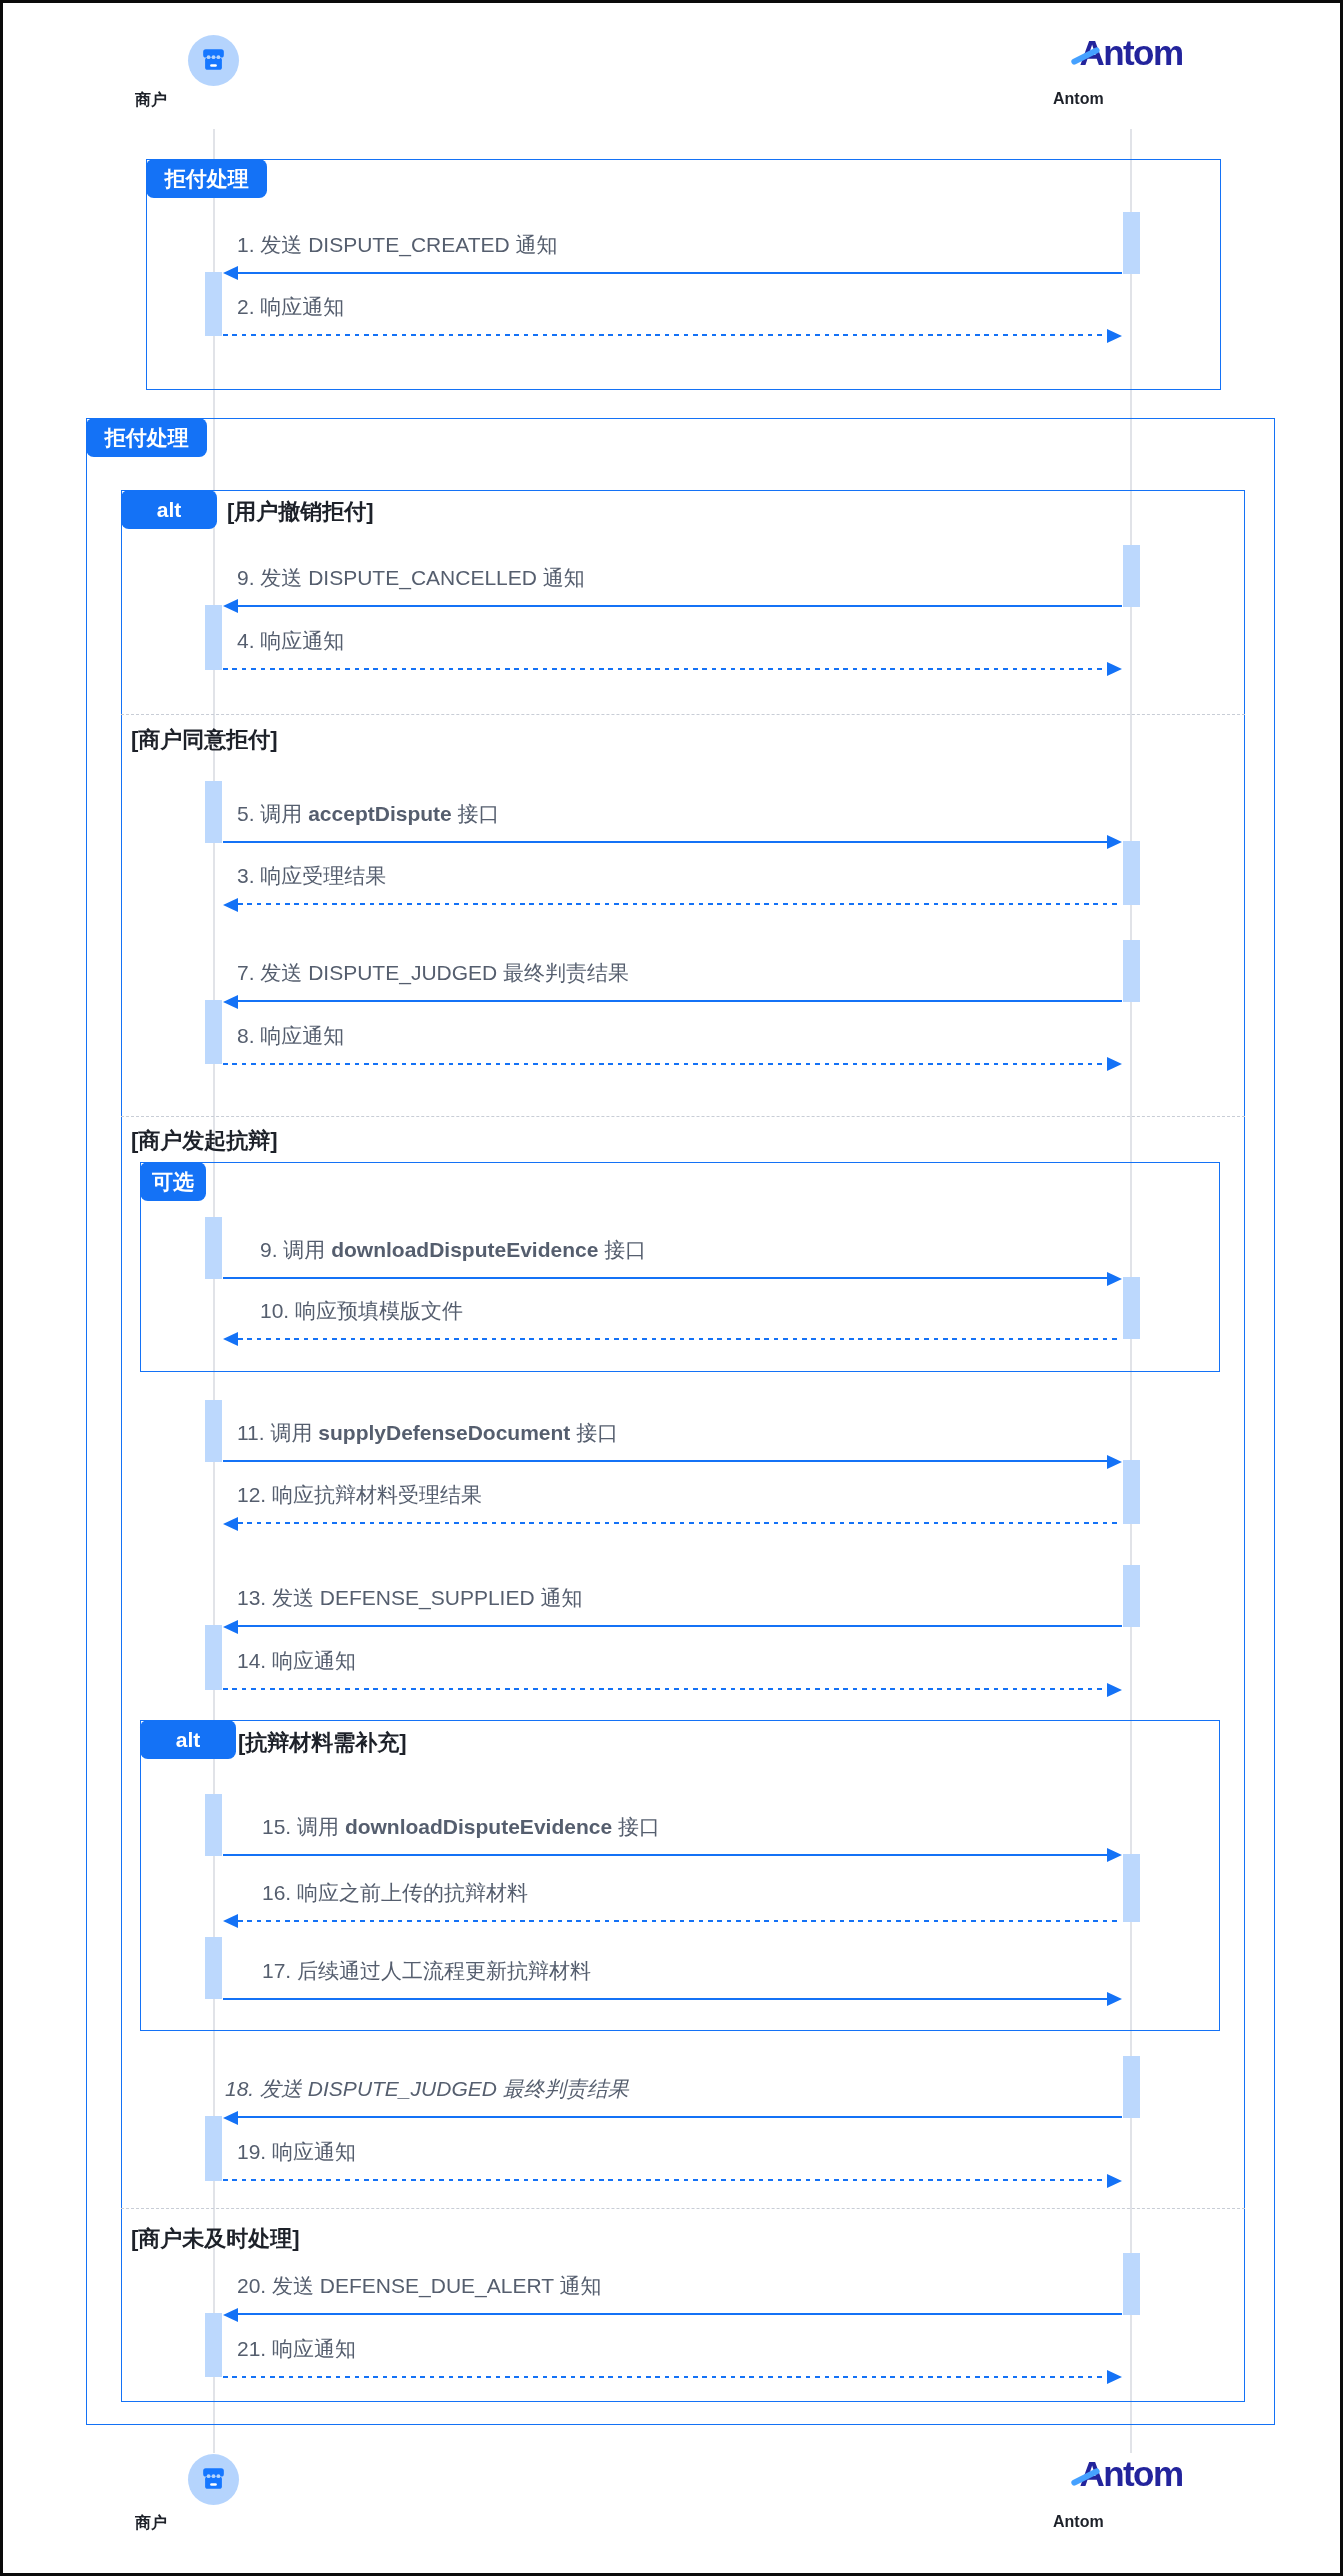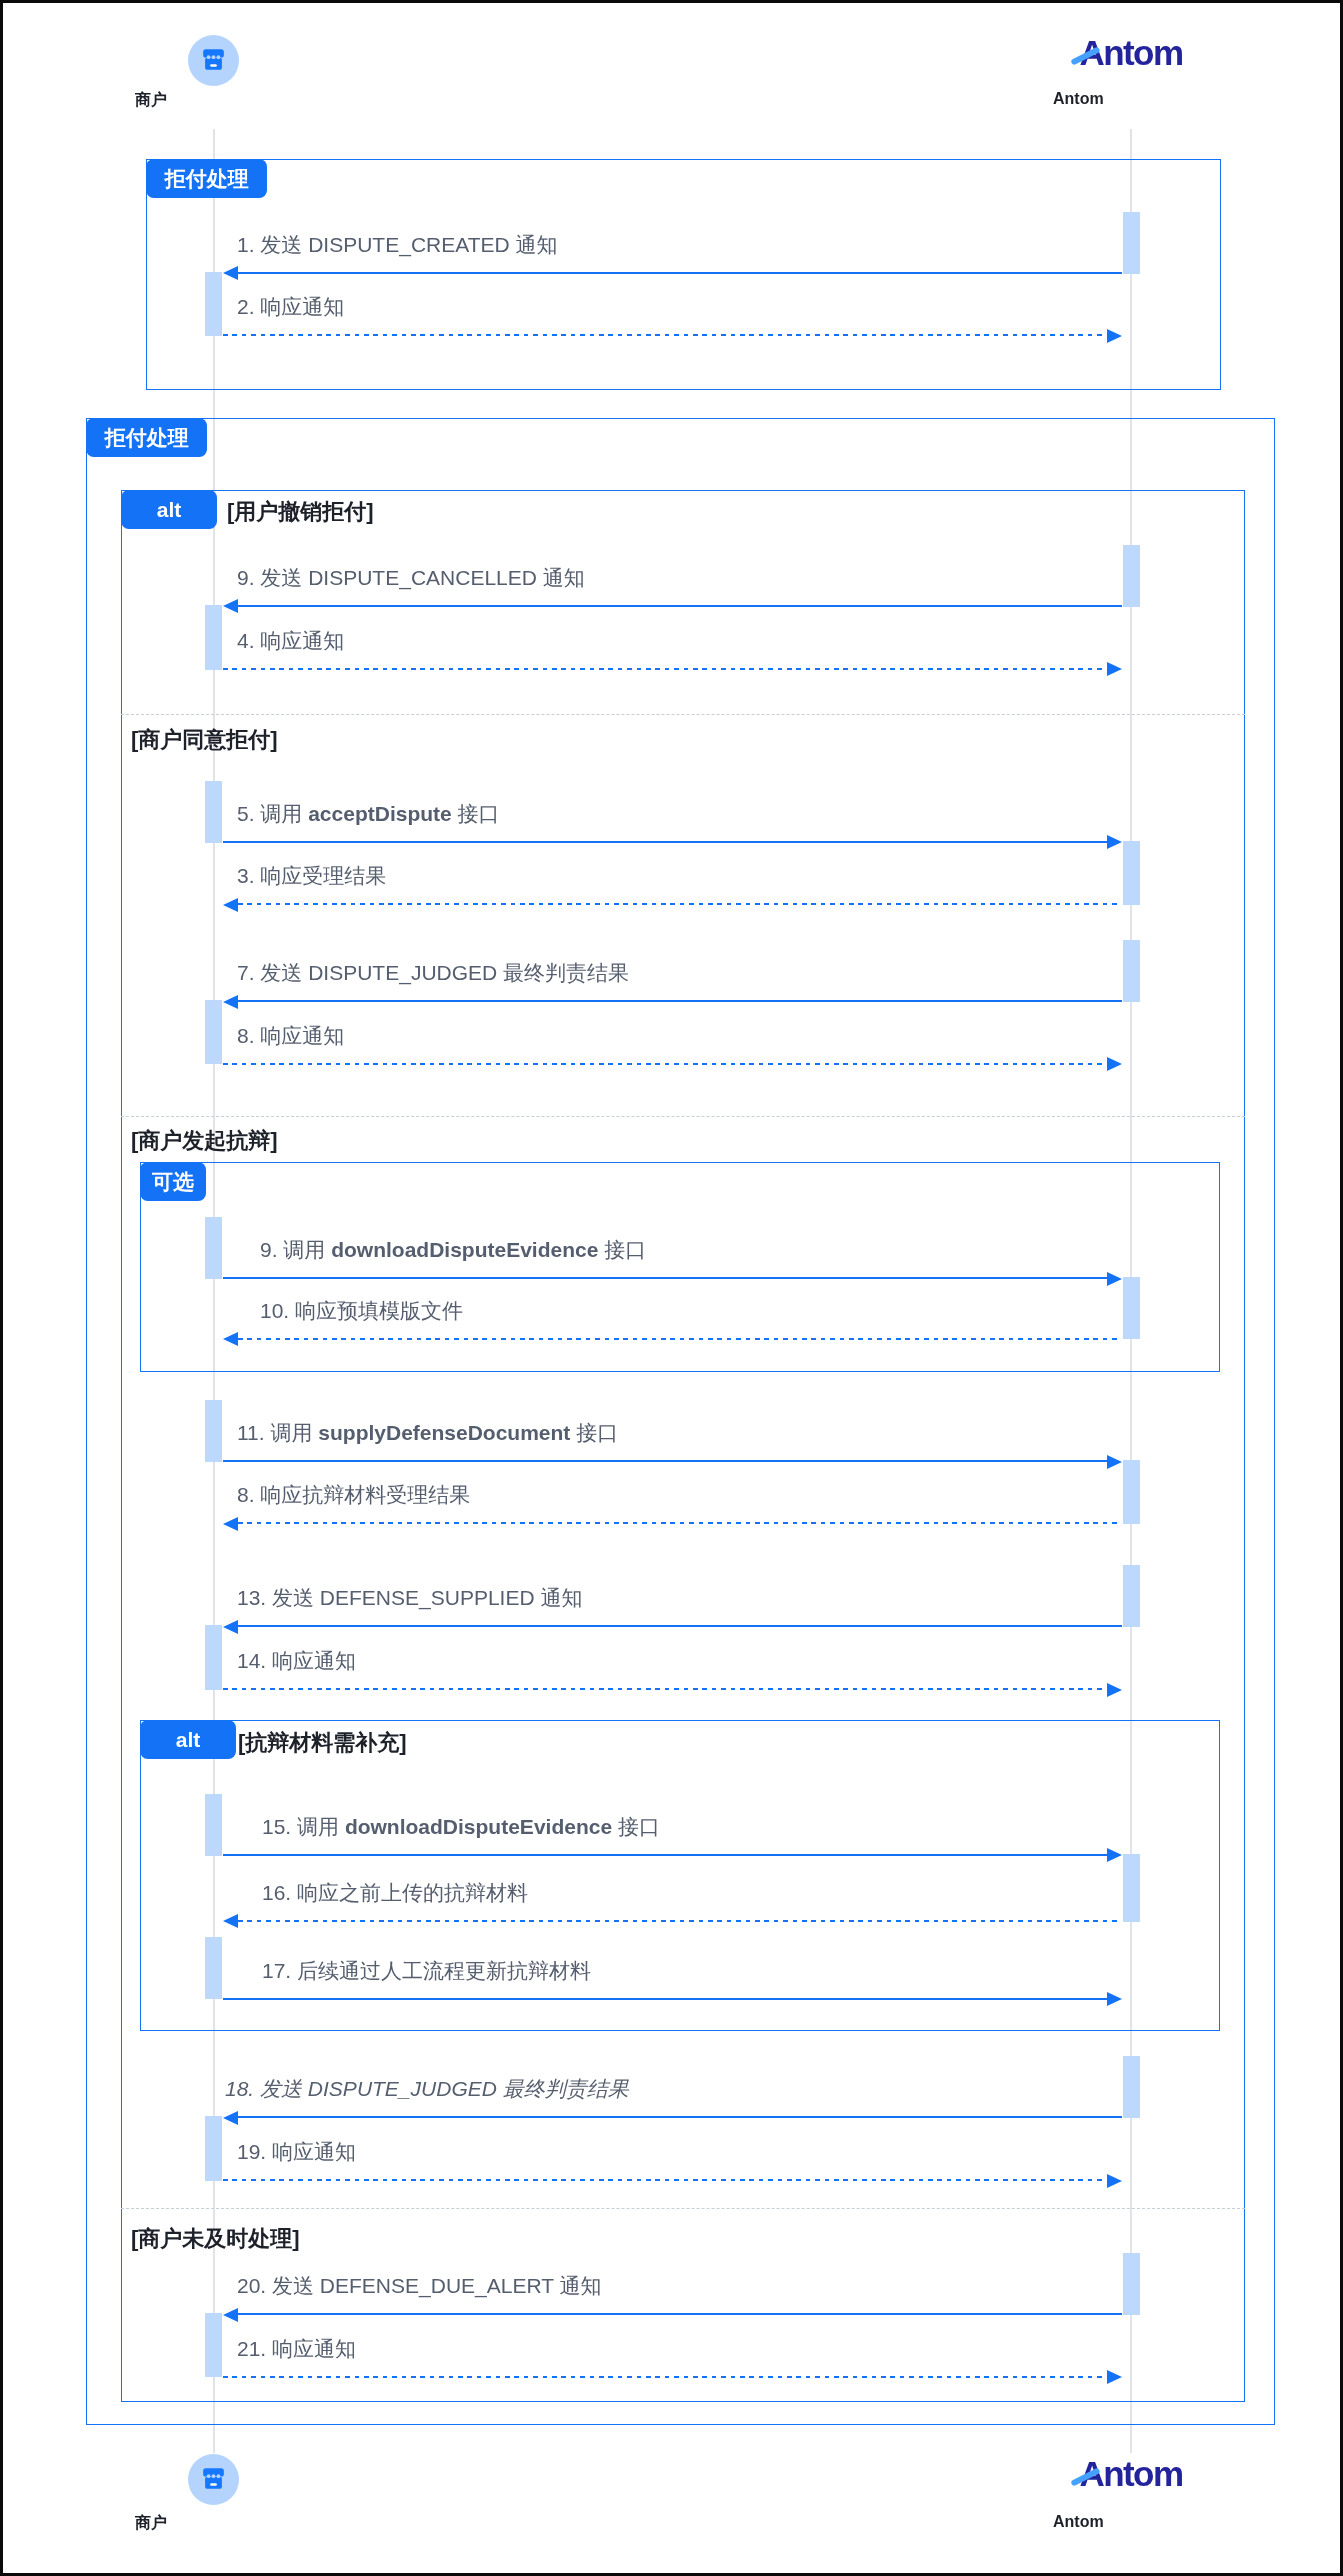--- a/index.html
+++ b/index.html
@@ -131,21 +131,21 @@
       <div class="head right" style="left: 1104px; top: 1054px;"></div>
       <div class="msg-label" style="left: 257px; top: 1235px;"><span>9. 调用 </span><b>downloadDisputeEvidence</b><span> 接口</span></div>
       <div class="mline solid" style="left: 220px; top: 1274px; width: 884px;"></div>
       <div class="head right" style="left: 1104px; top: 1269px;"></div>
       <div class="msg-label" style="left: 257px; top: 1296px;"><span>10. 响应预填模版文件</span></div>
       <div class="mline dotted" style="left: 235px; top: 1335px; width: 884px;"></div>
       <div class="head left" style="left: 220px; top: 1329px;"></div>
       <div class="msg-label" style="left: 234px; top: 1418px;"><span>11. 调用 </span><b>supplyDefenseDocument</b><span> 接口</span></div>
       <div class="mline solid" style="left: 220px; top: 1457px; width: 884px;"></div>
       <div class="head right" style="left: 1104px; top: 1452px;"></div>
-      <div class="msg-label" style="left: 234px; top: 1480px;"><span>8. 响应抗辩材料受理结果</span></div>
+      <div class="msg-label" style="left: 234px; top: 1480px;"><span>12. 响应抗辩材料受理结果</span></div>
       <div class="mline dotted" style="left: 235px; top: 1519px; width: 884px;"></div>
       <div class="head left" style="left: 220px; top: 1514px;"></div>
       <div class="msg-label" style="left: 234px; top: 1583px;"><span>13. 发送 DEFENSE_SUPPLIED 通知</span></div>
       <div class="mline solid" style="left: 235px; top: 1622px; width: 884px;"></div>
       <div class="head left" style="left: 220px; top: 1617px;"></div>
       <div class="msg-label" style="left: 234px; top: 1646px;"><span>14. 响应通知</span></div>
       <div class="mline dotted" style="left: 220px; top: 1685px; width: 884px;"></div>
       <div class="head right" style="left: 1104px; top: 1680px;"></div>
       <div class="msg-label" style="left: 259px; top: 1812px;"><span>15. 调用 </span><b>downloadDisputeEvidence</b><span> 接口</span></div>
       <div class="mline solid" style="left: 220px; top: 1851px; width: 884px;"></div>

